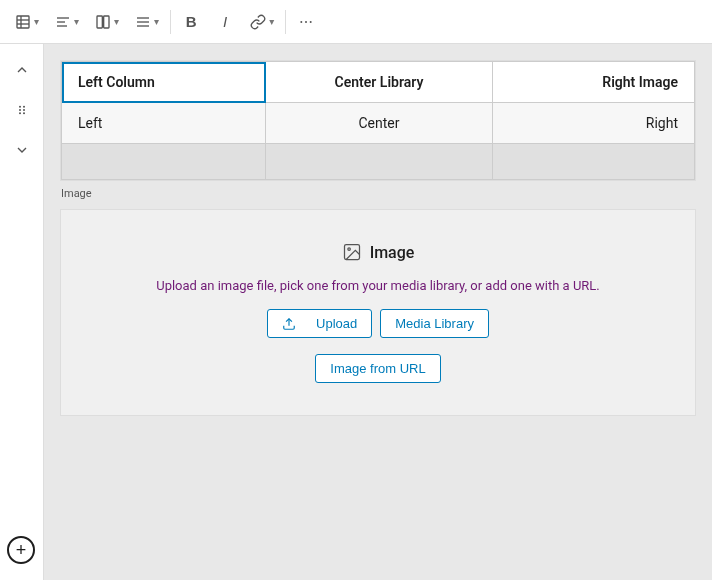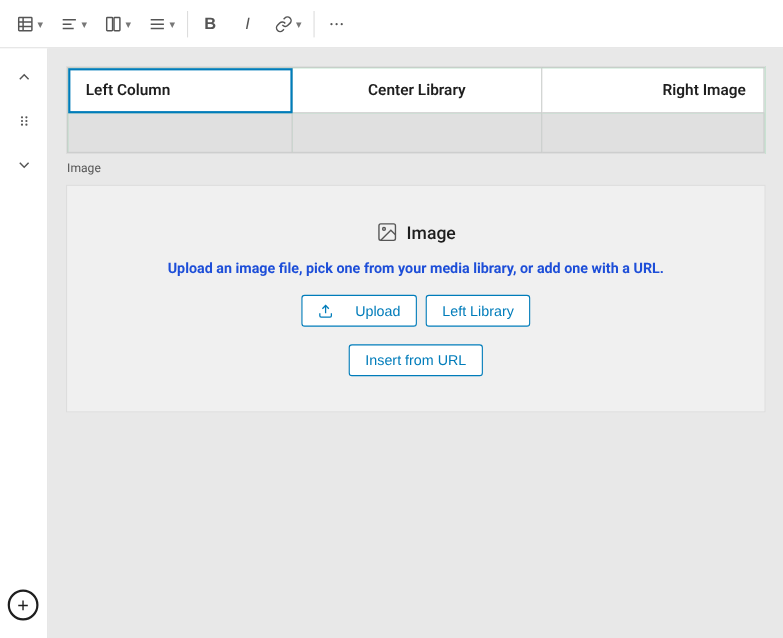--- a/index.html
+++ b/index.html
@@ -92,21 +92,21 @@
       top: 44px;
       right: 0;
       bottom: 0;
       background: #e8e8e8;
       padding: 16px;
       overflow: auto;
     }
 
     
     .block-table {
-      background: #86efac;
+      background: #84cc16;
       border: 1px solid #ddd;
       margin-bottom: 0;
       position: relative;
     }
 
     .block-table-label {
       position: absolute;
       bottom: -20px;
       left: 0;
       font-size: 11px;
@@ -167,23 +167,22 @@
       display: flex;
       align-items: center;
       gap: 8px;
       font-size: 16px;
       font-weight: 500;
       color: #1e1e1e;
     }
 
     .image-block-desc {
       font-size: 13px;
-      color: #1d4ed8;
+      color: #701a75;
       text-align: center;
-      font-weight: bold;
     }
 
     .image-block-actions {
       display: flex;
       gap: 8px;
       flex-wrap: wrap;
       justify-content: center;
     }
 
     .btn-outline {
@@ -320,20 +319,25 @@
     <div class="table-wrapper">
       <table>
         <thead>
           <tr>
             <th>Left Column</th>
             <th style="text-align:center;">Center Library</th>
             <th style="text-align:right;">Right Image</th>
           </tr>
         </thead>
         <tbody>
+          <tr>
+            <td>Left</td>
+            <td style="text-align:center;">Center</td>
+            <td style="text-align:right;">Right</td>
+          </tr>
           <tr>
             <td style="height:36px; background:#e0e0e0;"></td>
             <td style="height:36px; background:#e0e0e0;"></td>
             <td style="height:36px; background:#e0e0e0;"></td>
           </tr>
         </tbody>
       </table>
     </div>
     <span class="block-table-label">Image</span>
   </div>
@@ -351,21 +355,21 @@
     <div class="image-block-actions">
       <button class="btn-outline">
         <svg viewBox="0 0 24 24" fill="none" stroke="currentColor" stroke-width="2" width="14" height="14">
           <path d="M21 15v4a2 2 0 0 1-2 2H5a2 2 0 0 1-2-2v-4"></path>
           <polyline points="17 8 12 3 7 8"></polyline>
           <line x1="12" y1="3" x2="12" y2="15"></line>
         </svg>
         <span>Upload</span>
       </button>
       <button class="btn-outline">
-        <span>Left Library</span>
+        <span>Media Library</span>
       </button>
     </div>
     <button class="btn-outline">
-      <span>Insert from URL</span>
+      <span>Image from URL</span>
     </button>
   </div>
 
 </div>
 
 </body></html>

